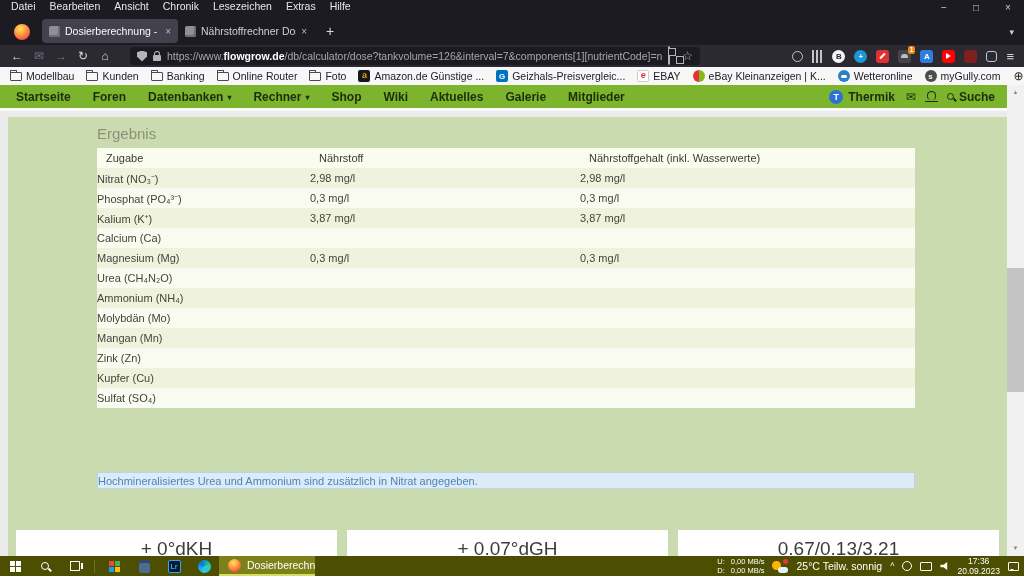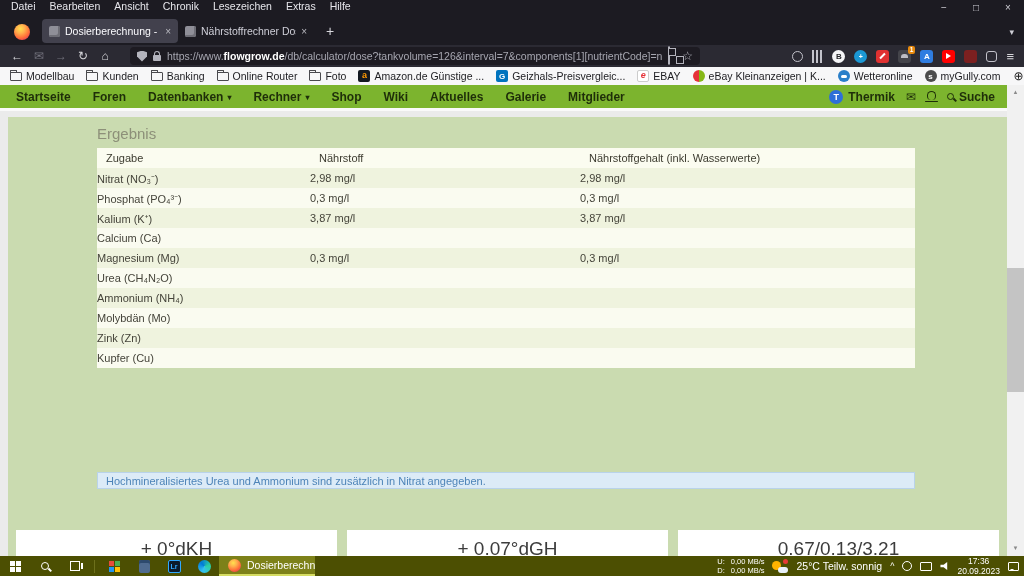--- a/index.html
+++ b/index.html
@@ -96,21 +96,21 @@
   .page{position:absolute;top:108px;left:0;width:1007px;height:448px;background:#ebebeb;overflow:hidden}
   .page::before{content:"";position:absolute;top:0;left:0;right:0;height:3px;background:#fafafa}
   .panel{position:absolute;left:8px;top:9px;width:999px;height:503px;background:#cadbb0}
   .heading{position:absolute;left:89px;top:8px;font-size:15px;color:#8d9079}
   .rtable{position:absolute;left:89px;top:31px;width:818px;font-size:11px}
   .t-head{height:20px;background:#fbfcf0;display:grid;grid-template-columns:213px 270px 1fr;align-items:center;color:#3c3b2f}
   .t-head span{padding-left:9px}
   .t-row{height:20px;display:grid;grid-template-columns:213px 270px 1fr;align-items:center;background:#fafbf0;color:#45443a}
   .t-row span{white-space:nowrap}
   div.t-row:nth-of-type(odd){background:#eff3de}
-  .notice{position:absolute;left:89px;top:355px;width:818px;height:17px;background:#dcebf7;border:1px solid #b9d3ea;font-size:11px;color:#4d84b8;display:flex;align-items:center;padding-left:8px}
+  .notice{position:absolute;left:89px;top:355px;width:818px;height:17px;background:#dcebf7;border:1px solid #b9d3ea;font-size:11px;color:#4d84b8;display:flex;align-items:center;padding-left:0}
   .panel2{position:absolute;left:8px;top:416px;width:999px;height:60px;background:#cadbb0;display:flex;gap:10px;padding:6px 8px}
   .card{flex:1;background:#fff;text-align:center;font-size:19px;color:#3c3c3c;padding-top:8px}
 
   .scrollbar{position:absolute;top:85px;right:0;width:17px;height:471px;background:#f1f1f1}
   .sb-arrow{position:absolute;left:0;width:17px;height:15px;color:#8a8a8a;font-size:6px;text-align:center;line-height:15px}
   .sb-arrow.up{top:0}
   .sb-arrow.dn{bottom:0}
   .sb-thumb{position:absolute;top:183px;left:0;width:17px;height:124px;background:#c4c4c4}
 
   
@@ -399,35 +399,45 @@
               <span></span>
               <span></span>
             </div>
 
             <div class="t-row">
               <span>Molybdän (Mo)</span>
               <span></span>
               <span></span>
             </div>
 
+            <div class="t-row">
+              <span>Mangan (Mn)</span>
+              <span></span>
+              <span></span>
+            </div>
 
 
             <div class="t-row">
               <span>Zink (Zn)</span>
               <span></span>
               <span></span>
             </div>
 
             <div class="t-row">
               <span>Kupfer (Cu)</span>
               <span></span>
               <span></span>
             </div>
 
 
+            <div class="t-row">
+              <span>Sulfat (SO₄)</span>
+              <span></span>
+              <span></span>
+            </div>
           </div>
       </div>
       <div class="notice">Hochmineralisiertes Urea und Ammonium sind zusätzlich in Nitrat angegeben.</div>
     </div>
     <div class="panel2">
 
     <div class="card">+ 0°dKH</div>
         <div class="card">+ 0.07°dGH</div>
         <div class="card">0.67/0.13/3.21</div>
       </div>

